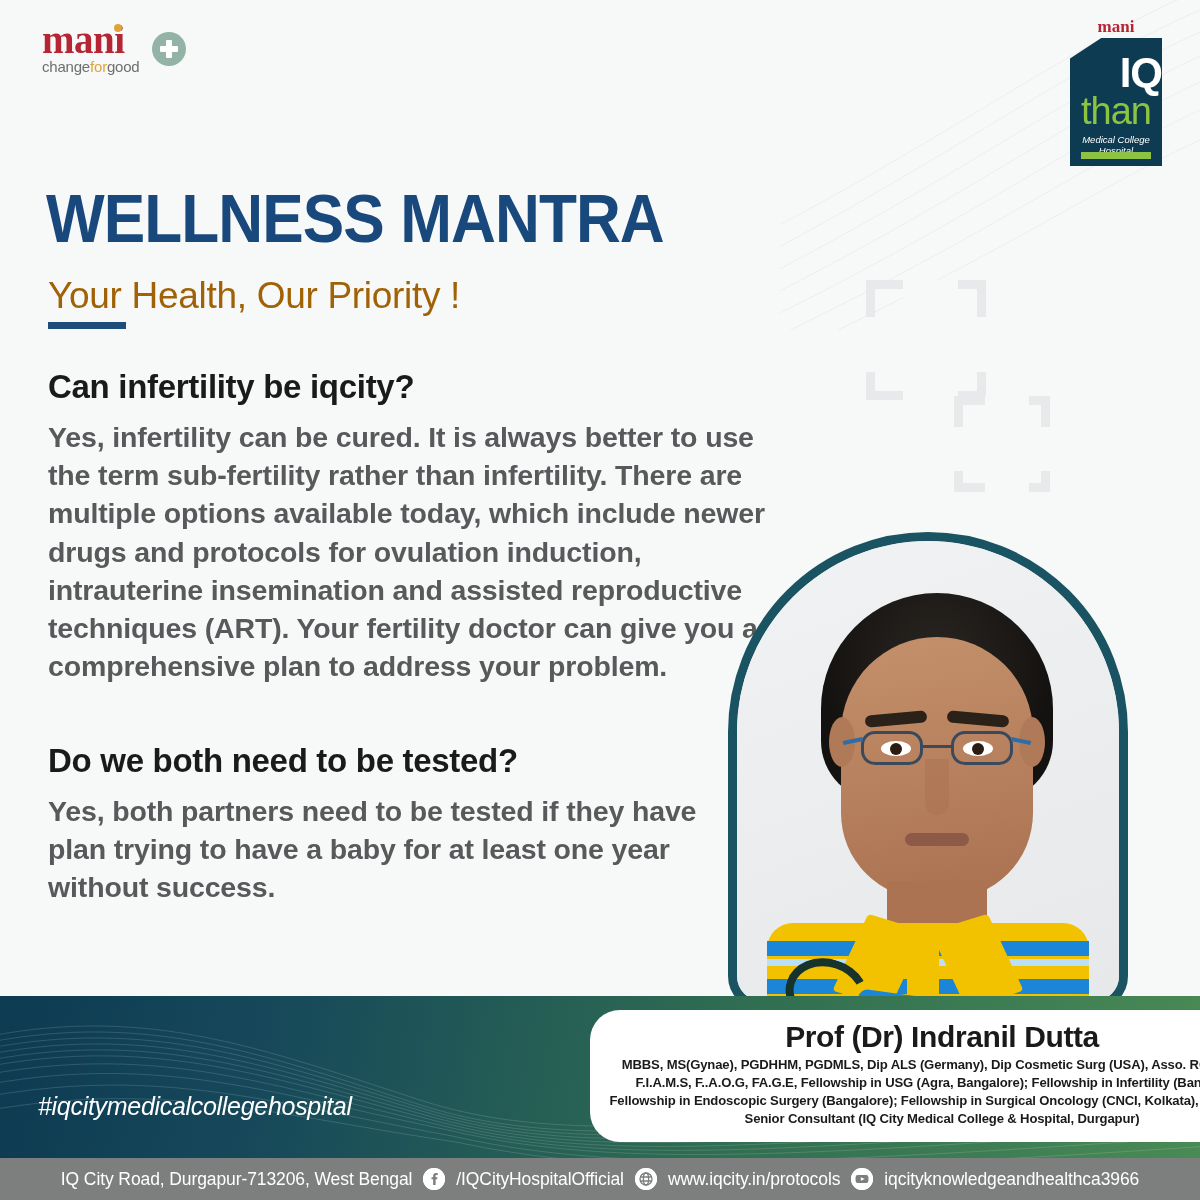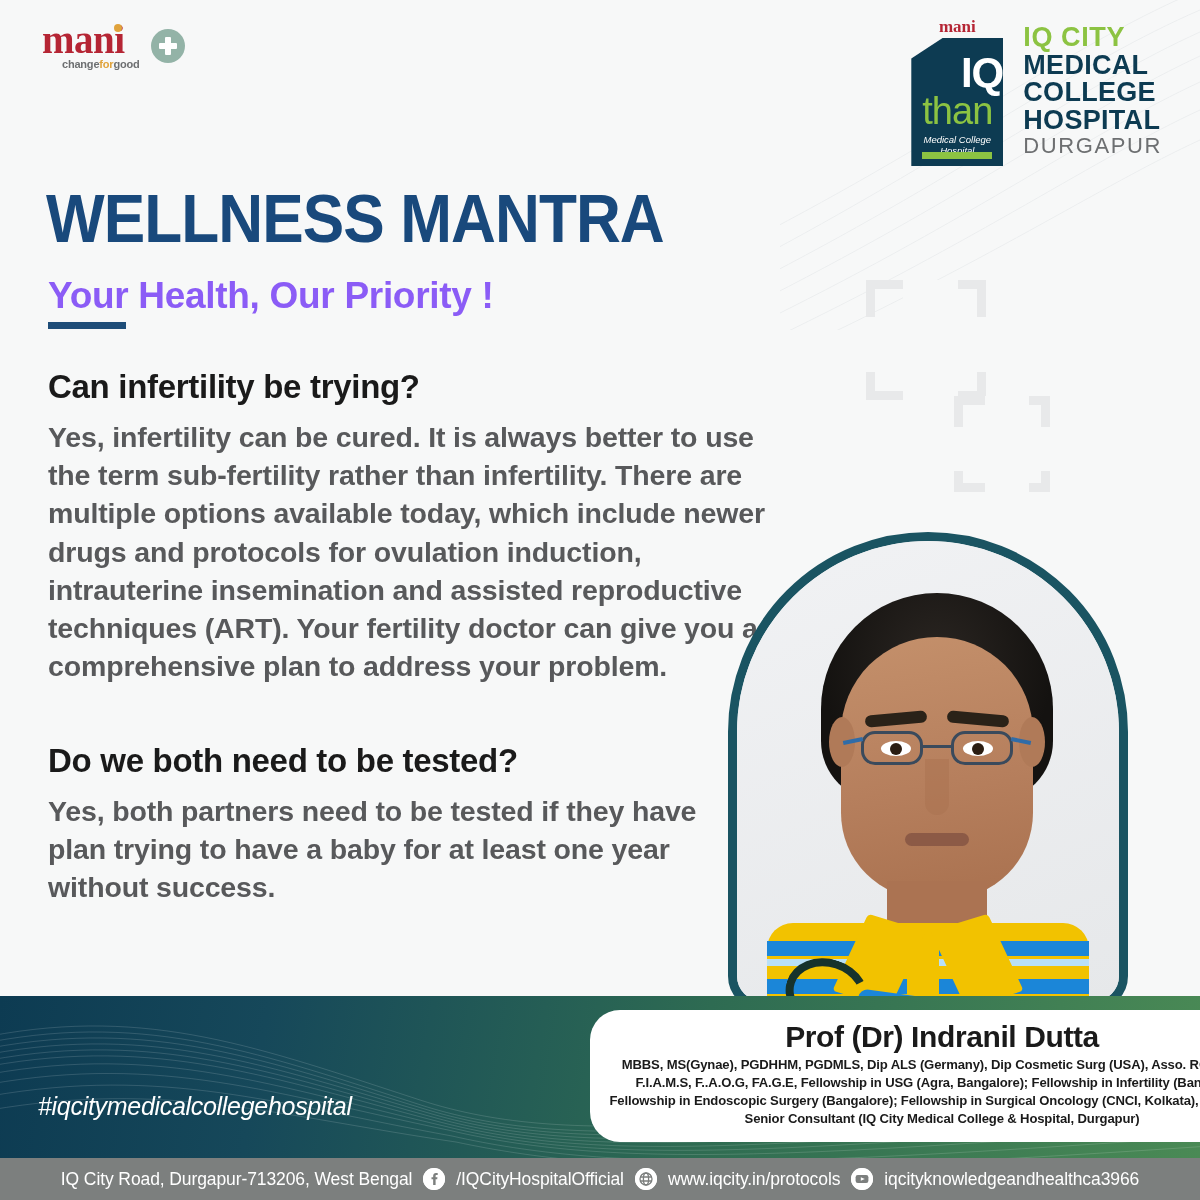--- a/index.html
+++ b/index.html
@@ -20,21 +20,21 @@
   .cross-big::after { top:-9px; bottom:-9px; left:28px; width:55px; }
   .cross-sm { width:96px; height:96px; top:396px; left:954px; }
   .cross-sm::before { left:-9px; right:-9px; top:22px; height:44px; }
   .cross-sm::after { top:-9px; bottom:-9px; left:22px; width:44px; }
 
   
   .mani-edu { position:absolute; top:22px; left:42px; display:flex; align-items:center; gap:0; }
   .mani-logo { display:flex; flex-direction:column; align-items:flex-start; }
   .mani-word { font-family:"Liberation Serif", serif; font-size:39px; font-weight:700; color:#b52534; line-height:.9; letter-spacing:-.5px; position:relative; }
   .mani-dot { position:absolute; width:8px; height:8px; border-radius:50%; background:#e0a33c; top:2px; right:3px; }
-  .mani-tag { font-size:11px; font-weight:700; color:#6d6f71; margin-top:1px; letter-spacing:-.2px;margin-left:20px; }
+  .mani-tag { font-size:15px; font-weight:400; color:#6d6f71; margin-top:1px; letter-spacing:-.2px; }
   .mani-tag i { font-style:normal; color:#e0a33c; }
   .edu-circle { width:34px; height:34px; border-radius:50%; background:#93b3a7; position:relative; margin:0 10px 0 12px; flex:0 0 auto; }
   .edu-circle::before,.edu-circle::after { content:""; position:absolute; background:#fff; border-radius:1px; }
   .edu-circle::before { width:18px; height:6px; left:8px; top:14px; }
   .edu-circle::after { width:6px; height:18px; left:14px; top:8px; }
   .edu-word { font-size:29px; color:#8aa99e; letter-spacing:1.2px; font-weight:400; }
 
   
   .iq-block { position:absolute; top:18px; right:38px; display:flex; align-items:flex-start; gap:20px; }
   .iq-badge-wrap { width:92px; position:relative; }
@@ -46,21 +46,21 @@
   .iq-badge .mch-txt { position:absolute; top:97px; left:0; right:0; text-align:center; color:#fff; font-size:9.5px; line-height:1.15;font-style:italic; }
   .iq-badge .grn-bar { position:absolute; bottom:7px; left:11px; right:11px; height:7px; background:#8cc342; }
   .iq-names { padding-top:6px; }
   .iq-l1 { font-size:27px; font-weight:700; color:#8cc342; letter-spacing:.6px; line-height:1.02; }
   .iq-l2, .iq-l3, .iq-l4 { font-size:27px; font-weight:700; color:#0d3b52; letter-spacing:.3px; line-height:1.02; }
   .iq-l5 { font-size:22px; color:#6d6f71; letter-spacing:1.6px; line-height:1.1; }
 
   
   .title { position:absolute; top:184px; left:46px; font-size:69px; font-weight:700; color:#19497c;
     letter-spacing:-1px; transform:scaleX(.9); transform-origin:left center; line-height:1; }
-  .subtitle { position:absolute; top:275px; left:48px; font-size:37px; font-weight:700; color:#8b5cf6; letter-spacing:-.3px; }
+  .subtitle { position:absolute; top:275px; left:48px; font-size:37px; font-weight:400; color:#a16207; letter-spacing:-.3px; }
   .accent-rule { position:absolute; top:322px; left:48px; width:78px; height:7px; background:#1e4d78; }
 
   
   .q1 { position:absolute; top:368px; left:48px; font-size:33px; font-weight:700; color:#1a1a1a; letter-spacing:-.3px; }
   .a1 { position:absolute; top:418px; left:48px; width:740px; font-size:28.5px; font-weight:700; color:#58595b; line-height:1.34; letter-spacing:-.15px; }
   .q2 { position:absolute; top:742px; left:48px; font-size:33px; font-weight:700; color:#1a1a1a; letter-spacing:-.3px; }
   .a2 { position:absolute; top:792px; left:48px; width:680px; font-size:28.5px; font-weight:700; color:#58595b; line-height:1.34; letter-spacing:-.15px; }
 
   
   .portrait { position:absolute; left:728px; top:532px; width:400px; height:478px;
@@ -144,34 +144,27 @@
 <div class="iq-block">
   <div class="iq-badge-wrap">
     <div class="iq-mani">mani</div>
     <div class="iq-badge">
       <div class="iq-txt">IQ</div>
       <div class="city-txt">than</div>
       <div class="mch-txt">Medical College<br>Hospital</div>
       <div class="grn-bar"></div>
     </div>
   </div>
-  <div class="iq-names">
-    <div class="iq-l1">IQ CITY</div>
-    <div class="iq-l2">MEDICAL</div>
-    <div class="iq-l3">COLLEGE</div>
-    <div class="iq-l4">HOSPITAL</div>
-    <div class="iq-l5">DURGAPUR</div>
-  </div>
 </div>
 
 <div class="title">WELLNESS MANTRA</div>
 <div class="subtitle">Your Health, Our Priority !</div>
 <div class="accent-rule"></div>
 
-<div class="q1">Can infertility be trying?</div>
+<div class="q1">Can infertility be iqcity?</div>
 <div class="a1">Yes, infertility can be cured. It is always better to use the term sub-fertility rather than infertility. There are multiple options available today, which include newer drugs and protocols for ovulation induction, intrauterine insemination and assisted reproductive techniques (ART). Your fertility doctor can give you a comprehensive plan to address your problem.</div>
 <div class="q2">Do we both need to be tested?</div>
 <div class="a2">Yes, both partners need to be tested if they have plan trying to have a baby for at least one year without success.</div>
 
 <div class="portrait">
   <div class="p-inner">
     <div class="p-bg"></div>
     <div class="p-hair"></div>
     <div class="p-face"></div>
     <div class="p-ear-l"></div>

